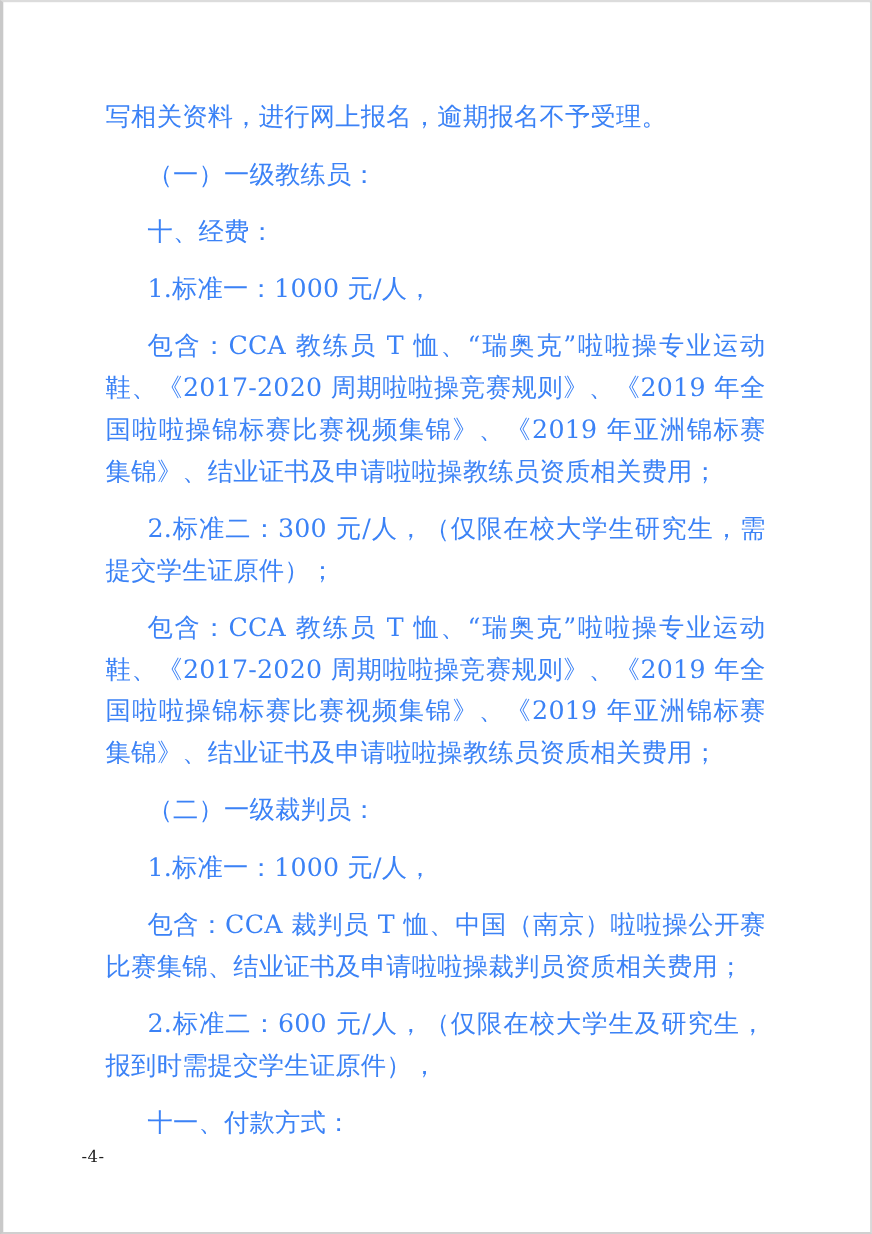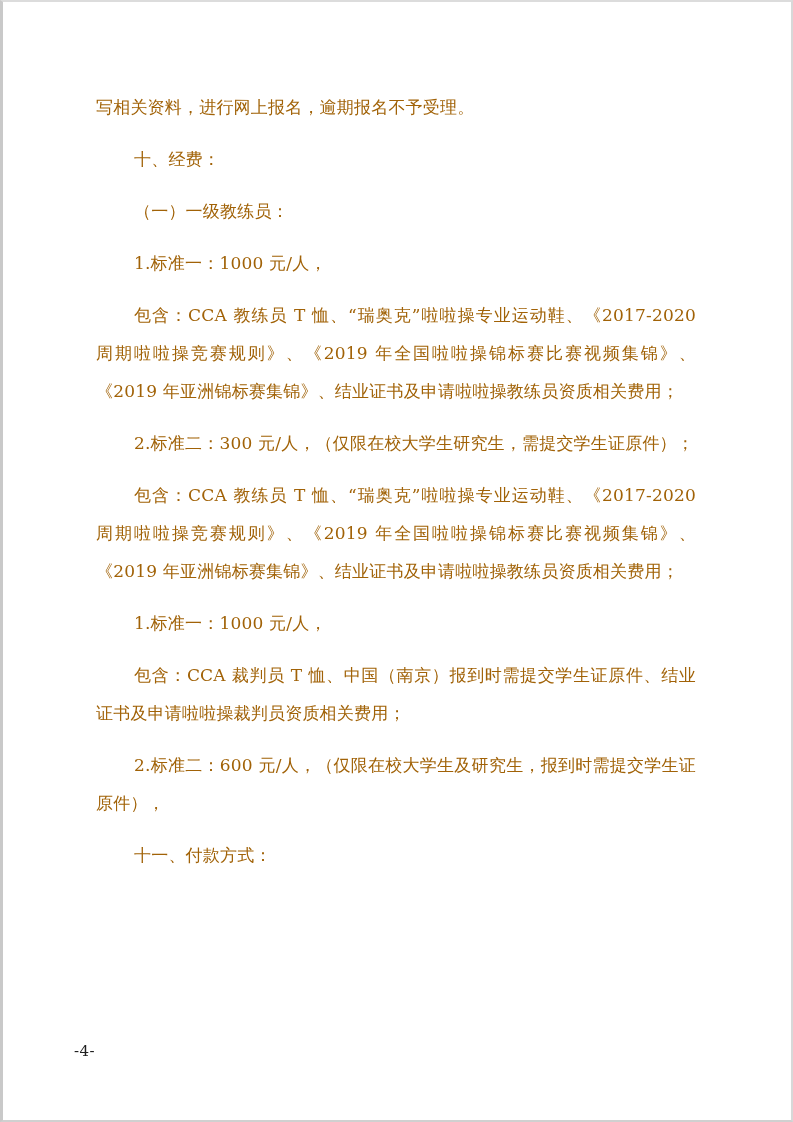--- a/index.html
+++ b/index.html
@@ -31,23 +31,23 @@
   }
   .content {
     position: absolute;
     left: 96px;
     top: 88px;
     width: 600px;
   }
   p.para {
     margin: 0 0 14px 0;
     font-family: "DejaVu Serif", "Liberation Serif", serif;
-    font-size: 17px;
+    font-size: 23px;
     line-height: 38px;
-    color: #a16207;
+    color: #3b82f6;
     text-align: justify;
     text-justify: inter-ideograph;
     letter-spacing: 0.2px;
     white-space: pre-wrap;
   }
   p.indent {
     text-indent: 38px;
   }
   .page-number {
     position: absolute;
@@ -60,26 +60,27 @@
   }
 </style>
 </head>
 <body>
 
 <div class="page">
   <div class="scan-border"></div>
 
   <div class="content">
     <p class="para">写相关资料，进行网上报名，逾期报名不予受理。</p>
+    <p class="para indent">（一）一级教练员：</p>
     <p class="para indent">十、经费：</p>
-    <p class="para indent">（一）一级教练员：</p>
     <p class="para indent">1.标准一：1000 元/人，</p>
     <p class="para indent">包含：CCA 教练员 T 恤、“瑞奥克”啦啦操专业运动鞋、《2017-2020 周期啦啦操竞赛规则》、《2019 年全国啦啦操锦标赛比赛视频集锦》、《2019 年亚洲锦标赛集锦》、结业证书及申请啦啦操教练员资质相关费用；</p>
     <p class="para indent">2.标准二：300 元/人，（仅限在校大学生研究生，需提交学生证原件）；</p>
     <p class="para indent">包含：CCA 教练员 T 恤、“瑞奥克”啦啦操专业运动鞋、《2017-2020 周期啦啦操竞赛规则》、《2019 年全国啦啦操锦标赛比赛视频集锦》、《2019 年亚洲锦标赛集锦》、结业证书及申请啦啦操教练员资质相关费用；</p>
+    <p class="para indent">（二）一级裁判员：</p>
     <p class="para indent">1.标准一：1000 元/人，</p>
-    <p class="para indent">包含：CCA 裁判员 T 恤、中国（南京）报到时需提交学生证原件、结业证书及申请啦啦操裁判员资质相关费用；</p>
+    <p class="para indent">包含：CCA 裁判员 T 恤、中国（南京）啦啦操公开赛比赛集锦、结业证书及申请啦啦操裁判员资质相关费用；</p>
     <p class="para indent">2.标准二：600 元/人，（仅限在校大学生及研究生，报到时需提交学生证原件），</p>
     <p class="para indent">十一、付款方式：</p>
   </div>
 
   <div class="page-number">-4-</div>
 </div>
 
 </body></html>

